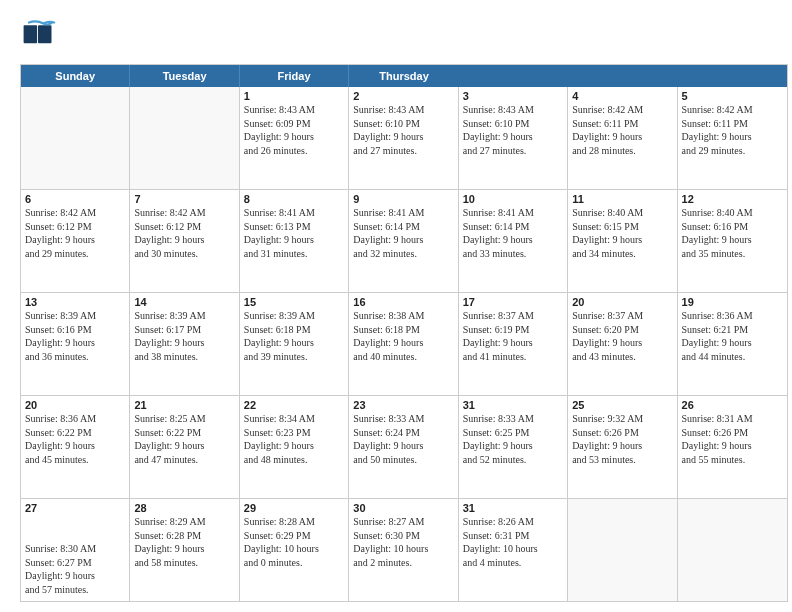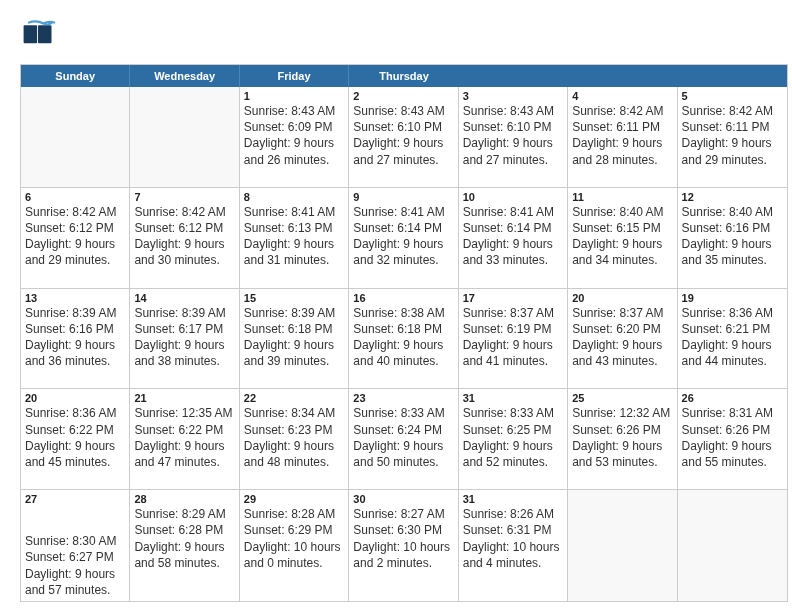--- a/index.html
+++ b/index.html
@@ -94,23 +94,24 @@
     }
     .cal-cell:last-child { border-right: none; }
     .cal-cell.empty { background: #f8f8f8; }
     .day-num {
       font-size: 11px;
       font-weight: bold;
       color: #222;
       margin-bottom: 1px;
     }
     .cell-info {
-      font-size: 12px;
+      font-size: 10px;
       color: #333;
       line-height: 1.35;
+      font-family: Liberation Serif, serif;
     }
   </style>
 </head>
 <body>
 
 <div class="page">
   <div class="header">
     <div class="logo">
       <svg class="logo-icon" viewBox="0 0 40 40">
 
@@ -127,21 +128,21 @@
     </div>
     <div class="title-block">
       <div class="month-year"></div>
       <div class="location"></div>
     </div>
   </div>
 
   <div class="calendar">
     <div class="cal-header">
     <div class="cal-header-cell">Sunday</div>
-        <div class="cal-header-cell">Wednesday</div>
+        <div class="cal-header-cell">Tuesday</div>
         <div class="cal-header-cell">Friday</div>
         <div class="cal-header-cell">Thursday</div>
       </div>
     <div class="cal-body">
     <div class="cal-row">
           <div class="cal-cell empty"></div>
           <div class="cal-cell empty"></div>
           <div class="cal-cell">
             <div class="day-num">1</div>
             <div class="cell-info" style="white-space: pre-line;">Sunrise: 8:43 AM
@@ -283,21 +284,21 @@
         <div class="cal-row">
           <div class="cal-cell">
             <div class="day-num">20</div>
             <div class="cell-info" style="white-space: pre-line;">Sunrise: 8:36 AM
 Sunset: 6:22 PM
 Daylight: 9 hours
 and 45 minutes.</div>
           </div>
           <div class="cal-cell">
             <div class="day-num">21</div>
-            <div class="cell-info" style="white-space: pre-line;">Sunrise: 12:35 AM
+            <div class="cell-info" style="white-space: pre-line;">Sunrise: 8:25 AM
 Sunset: 6:22 PM
 Daylight: 9 hours
 and 47 minutes.</div>
           </div>
           <div class="cal-cell">
             <div class="day-num">22</div>
             <div class="cell-info" style="white-space: pre-line;">Sunrise: 8:34 AM
 Sunset: 6:23 PM
 Daylight: 9 hours
 and 48 minutes.</div>
@@ -311,21 +312,21 @@
           </div>
           <div class="cal-cell">
             <div class="day-num">31</div>
             <div class="cell-info" style="white-space: pre-line;">Sunrise: 8:33 AM
 Sunset: 6:25 PM
 Daylight: 9 hours
 and 52 minutes.</div>
           </div>
           <div class="cal-cell">
             <div class="day-num">25</div>
-            <div class="cell-info" style="white-space: pre-line;">Sunrise: 12:32 AM
+            <div class="cell-info" style="white-space: pre-line;">Sunrise: 9:32 AM
 Sunset: 6:26 PM
 Daylight: 9 hours
 and 53 minutes.</div>
           </div>
           <div class="cal-cell">
             <div class="day-num">26</div>
             <div class="cell-info" style="white-space: pre-line;">Sunrise: 8:31 AM
 Sunset: 6:26 PM
 Daylight: 9 hours
 and 55 minutes.</div>

